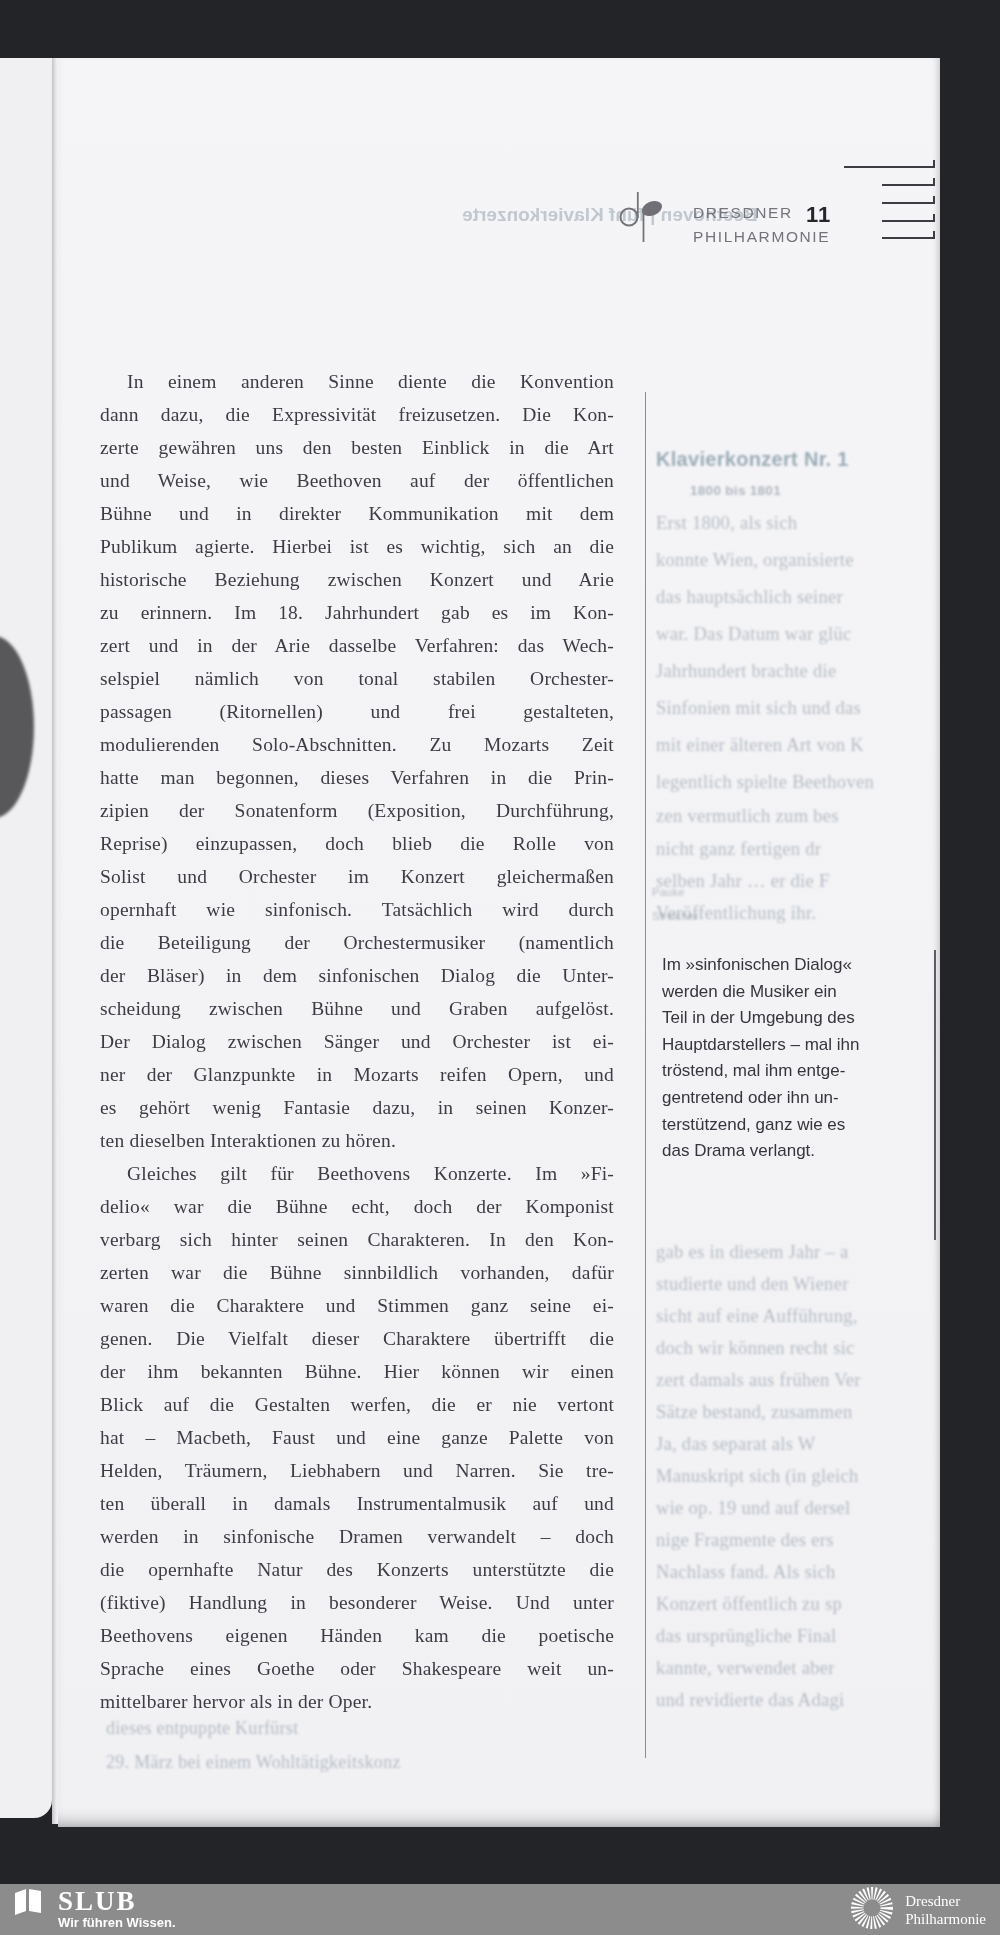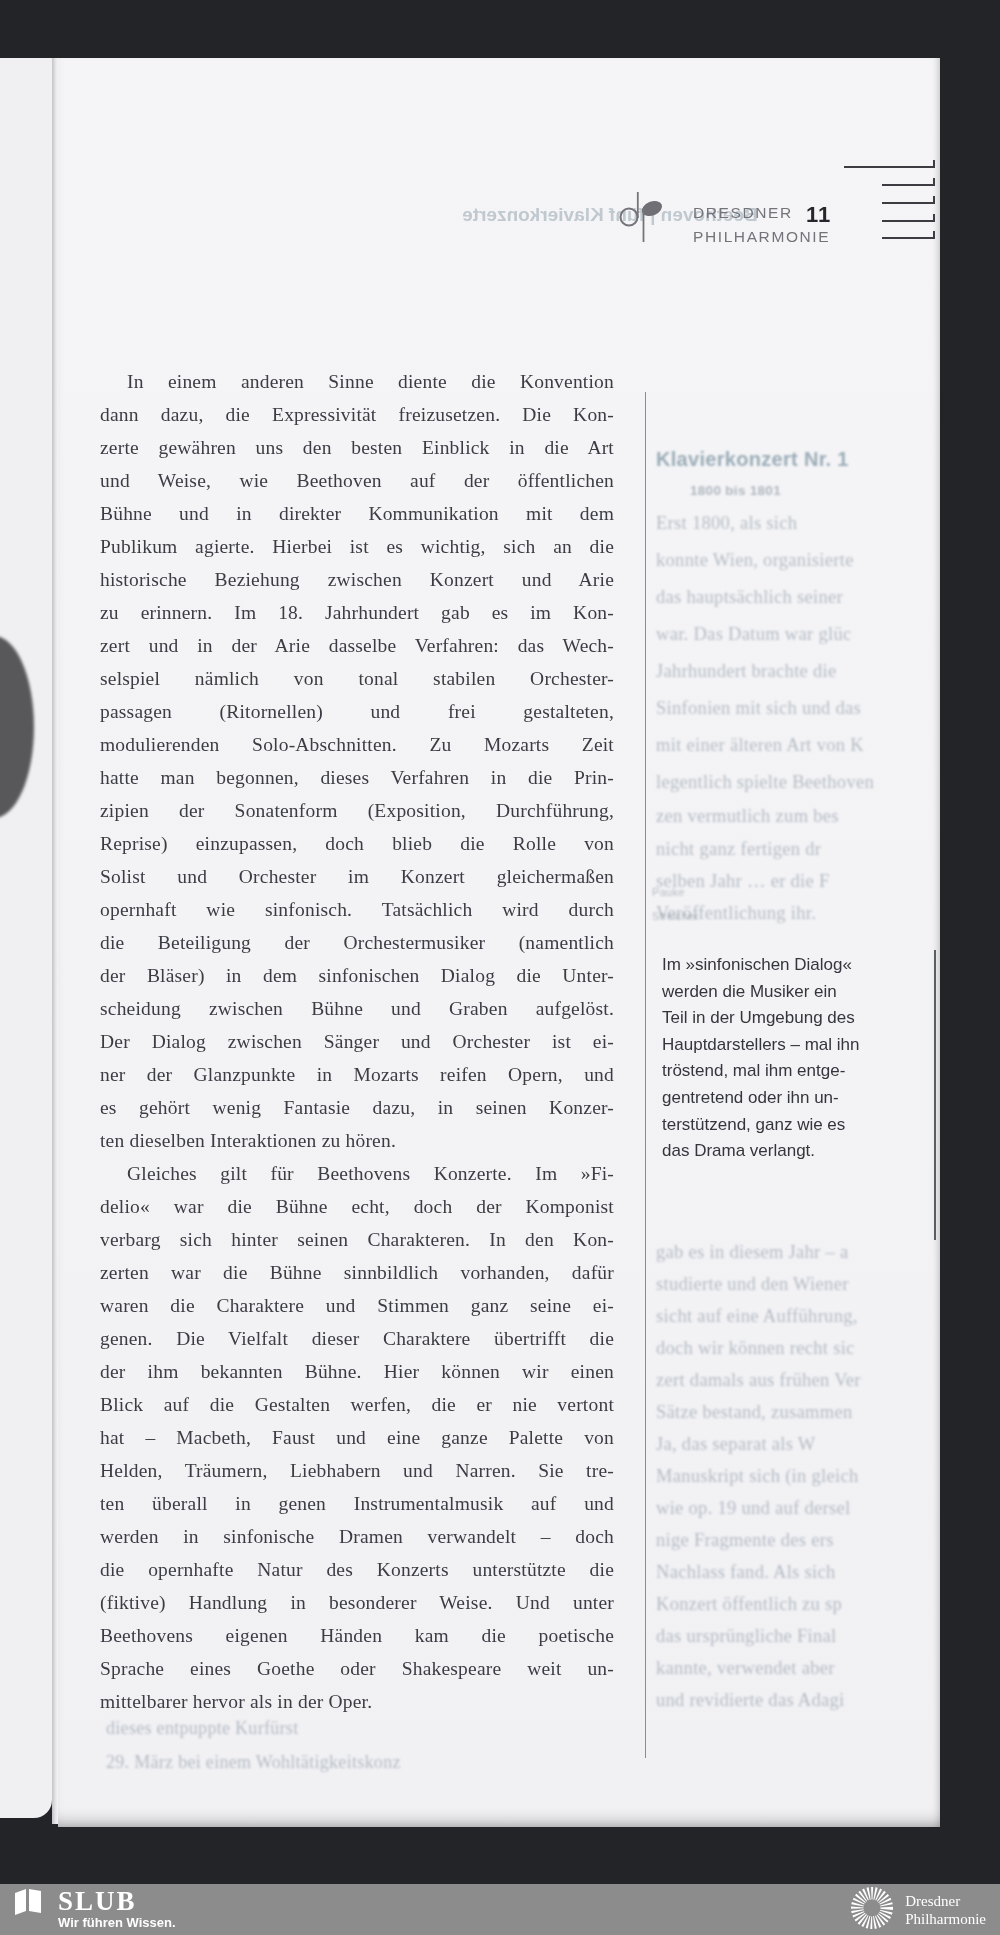--- a/index.html
+++ b/index.html
@@ -171,21 +171,21 @@
         <div class="tline ind">Gleiches gilt für Beethovens Konzerte. Im »Fi-</div>
         <div class="tline">delio« war die Bühne echt, doch der Komponist</div>
         <div class="tline">verbarg sich hinter seinen Charakteren. In den Kon-</div>
         <div class="tline">zerten war die Bühne sinnbildlich vorhanden, dafür</div>
         <div class="tline">waren die Charaktere und Stimmen ganz seine ei-</div>
         <div class="tline">genen. Die Vielfalt dieser Charaktere übertrifft die</div>
         <div class="tline">der ihm bekannten Bühne. Hier können wir einen</div>
         <div class="tline">Blick auf die Gestalten werfen, die er nie vertont</div>
         <div class="tline">hat – Macbeth, Faust und eine ganze Palette von</div>
         <div class="tline">Helden, Träumern, Liebhabern und Narren. Sie tre-</div>
-        <div class="tline">ten überall in genen Instrumentalmusik auf und</div>
+        <div class="tline">ten überall in damals Instrumentalmusik auf und</div>
         <div class="tline">werden in sinfonische Dramen verwandelt – doch</div>
         <div class="tline">die opernhafte Natur des Konzerts unterstützte die</div>
         <div class="tline">(fiktive) Handlung in besonderer Weise. Und unter</div>
         <div class="tline">Beethovens eigenen Händen kam die poetische</div>
         <div class="tline">Sprache eines Goethe oder Shakespeare weit un-</div>
         <div class="tline end">mittelbarer hervor als in der Oper.</div>
       </div>
 
     <div class="divider"></div>
     <div class="note-rule"></div>

